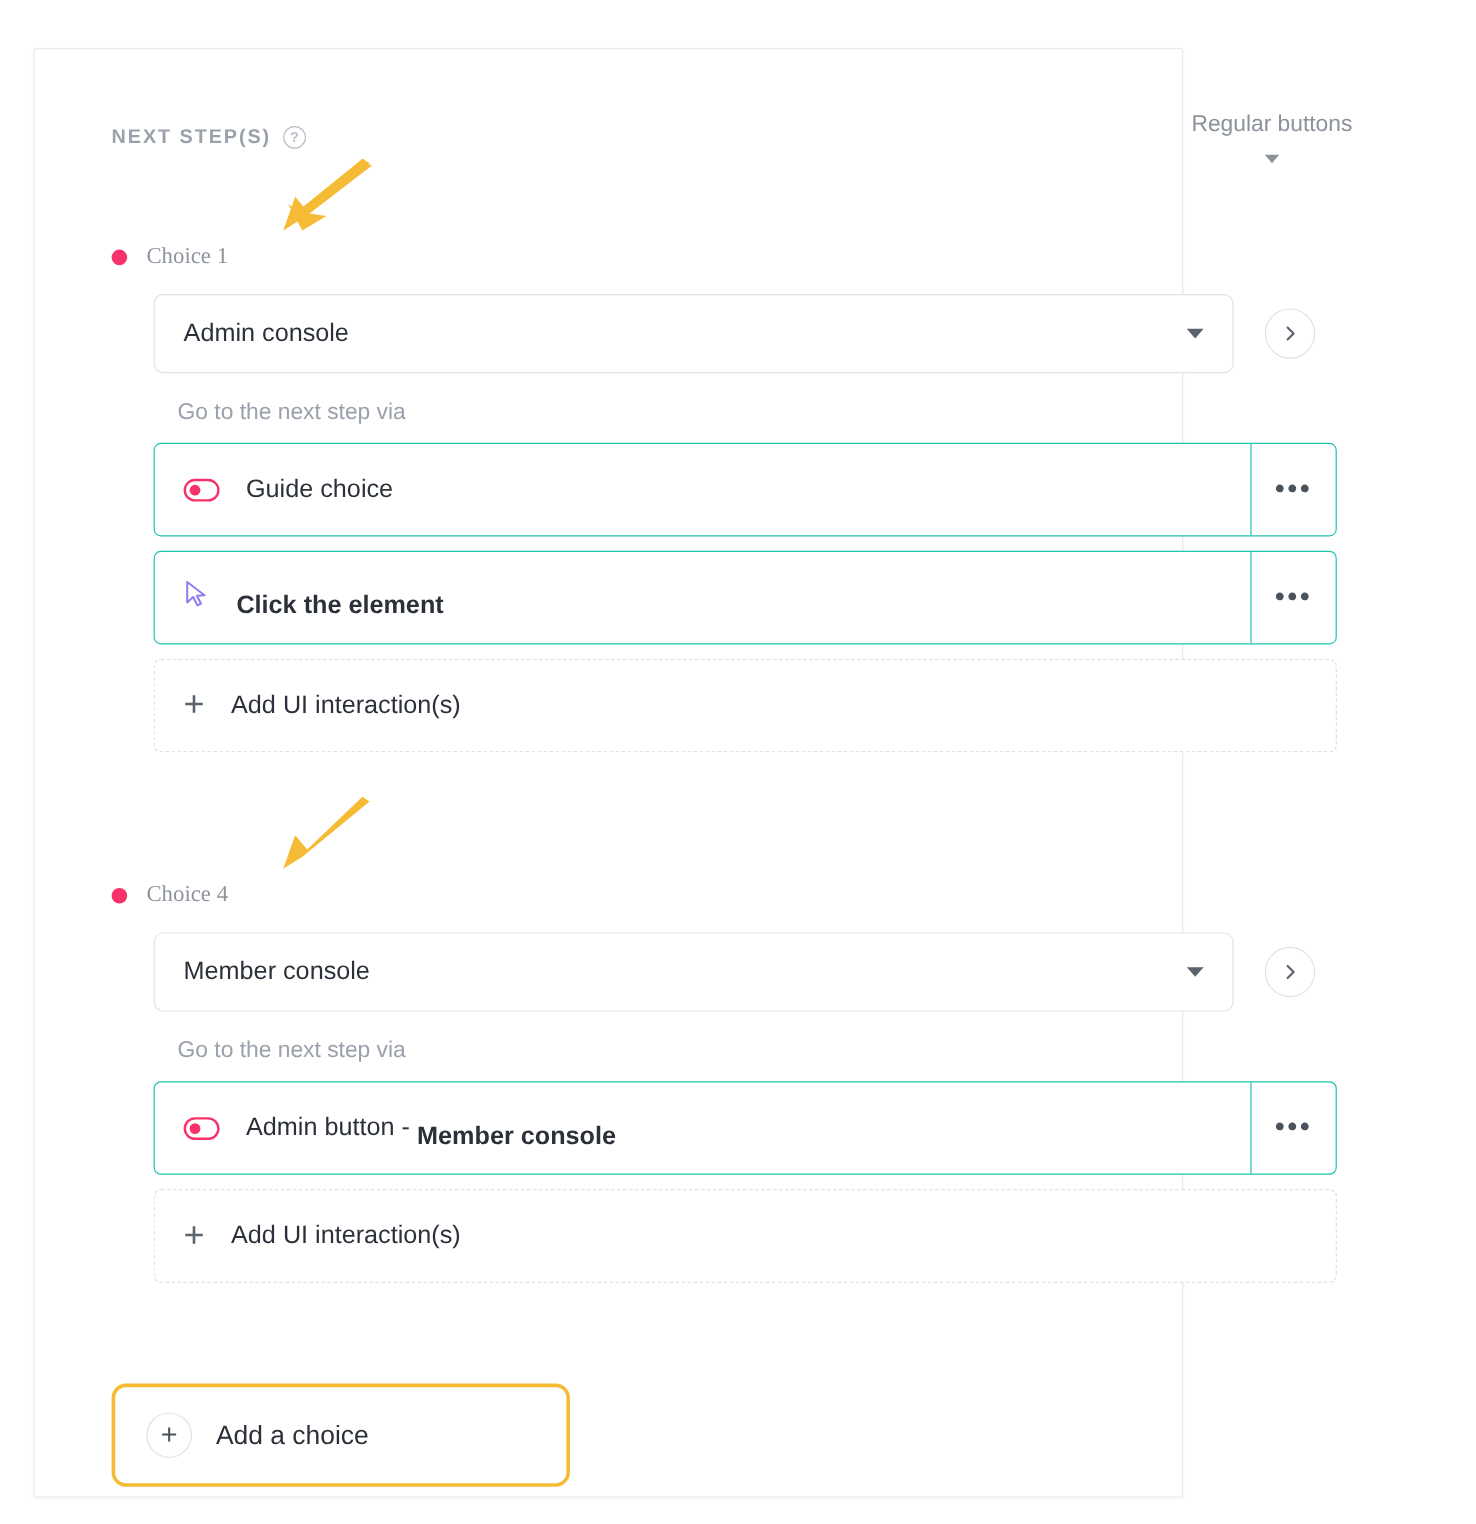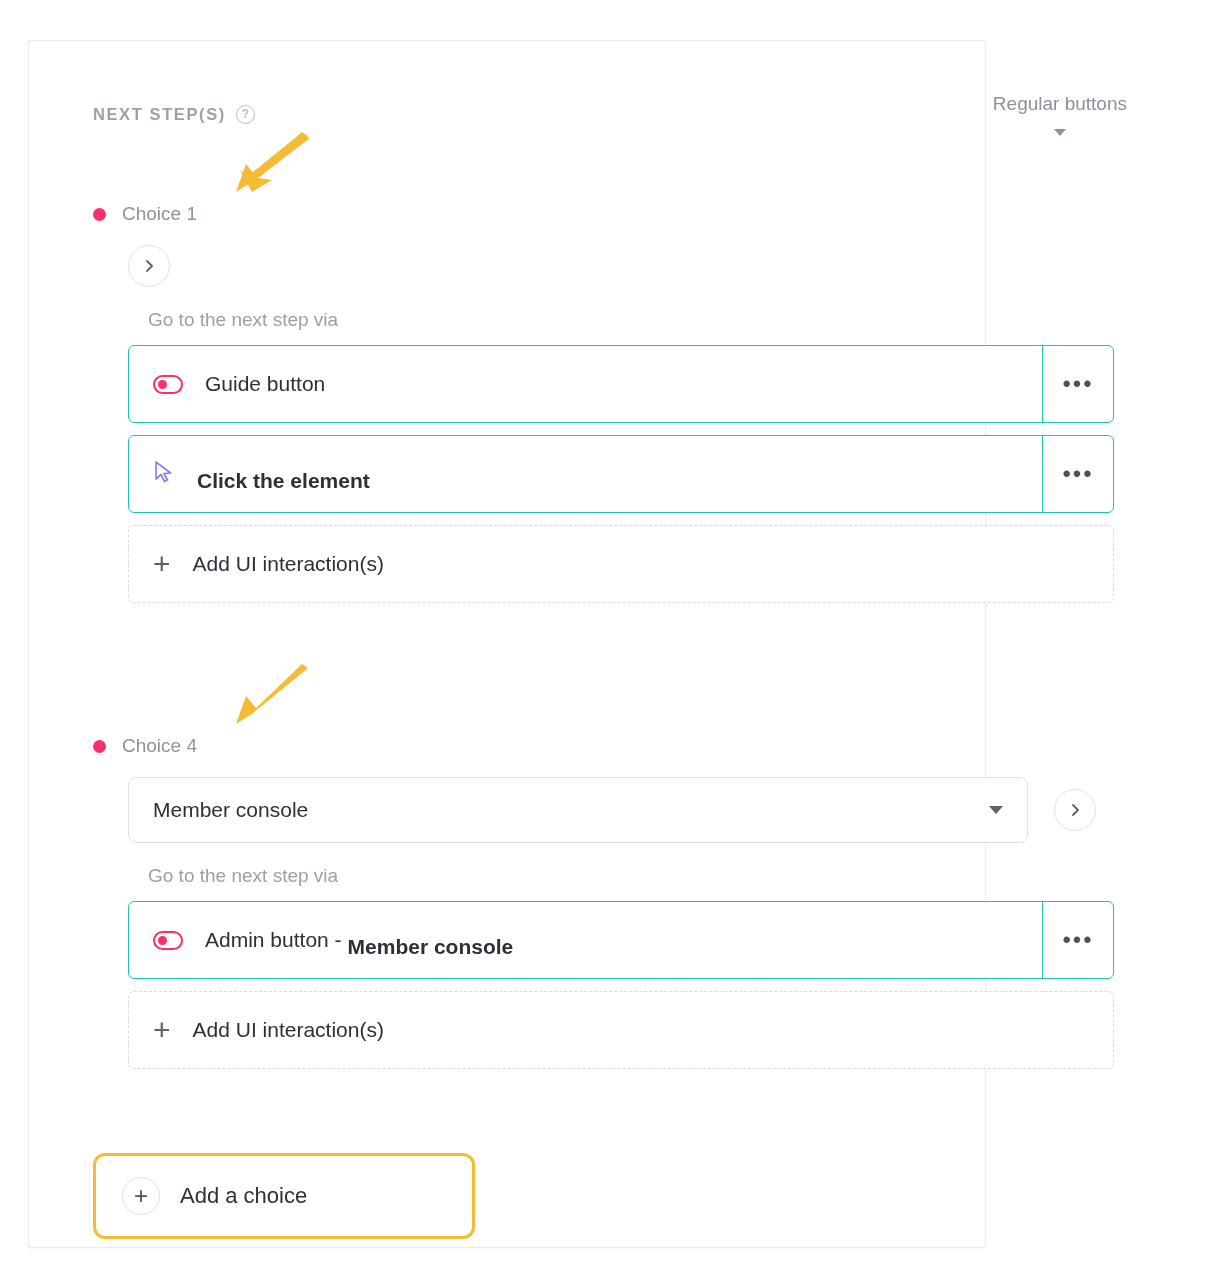--- a/index.html
+++ b/index.html
@@ -77,20 +77,21 @@
     border-top: 7px solid #8b929b;
   }
 
   
   .choice-block { position: absolute; left: 64px; width: 1060px; }
   .choice-head {
     display: flex;
     align-items: center;
     gap: 16px;
     height: 26px;
+    font-family: Liberation Serif, serif;
   }
   .dot {
     width: 13px; height: 13px;
     border-radius: 50%;
     background: #f7326a;
     flex: none;
   }
   .choice-title {
     font-size: 19px;
     color: #8e949d;
@@ -267,34 +268,38 @@
       </div>
     </div>
 
     <div class="choice-block" style="top:160px;">
       <div class="choice-head">
         <span class="dot"></span>
         <span class="choice-title">Choice 1</span>
       </div>
 
       <div class="select-row">
+        <div class="select-box">
+          <span>Admin console</span>
+          <span class="caret"></span>
+        </div>
         <div class="arrow-btn">
           <svg width="14" height="14" viewBox="0 0 14 14">
             <polyline points="5,2 10,7 5,12" fill="none" stroke="#5b636d" stroke-width="1.8" stroke-linecap="round" stroke-linejoin="round"></polyline>
           </svg>
         </div>
       </div>
 
       <div class="via-label">Go to the next step via</div>
 
       <div class="interaction-list">
         <div class="interaction">
           <div class="main">
             <span class="toggle-icon"></span>
-            <span>Guide button</span>
+            <span>Guide choice</span>
           </div>
           <div class="menu">•••</div>
         </div>
 
         <div class="interaction">
           <div class="main">
             <span class="cursor-icon">
               <svg width="22" height="24" viewBox="0 0 22 24">
                 <path d="M3 2 L3 19 L8 14.5 L11.5 21.5 L14.5 20 L11 13.5 L17.5 13 Z" fill="none" stroke="#8b7ff0" stroke-width="1.7" stroke-linejoin="round"></path>
               </svg>

